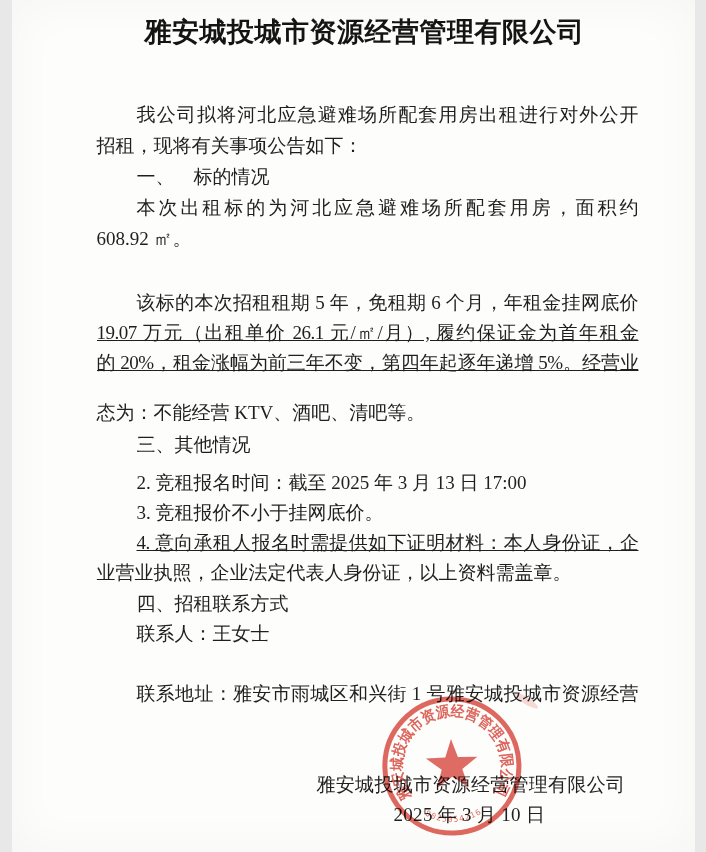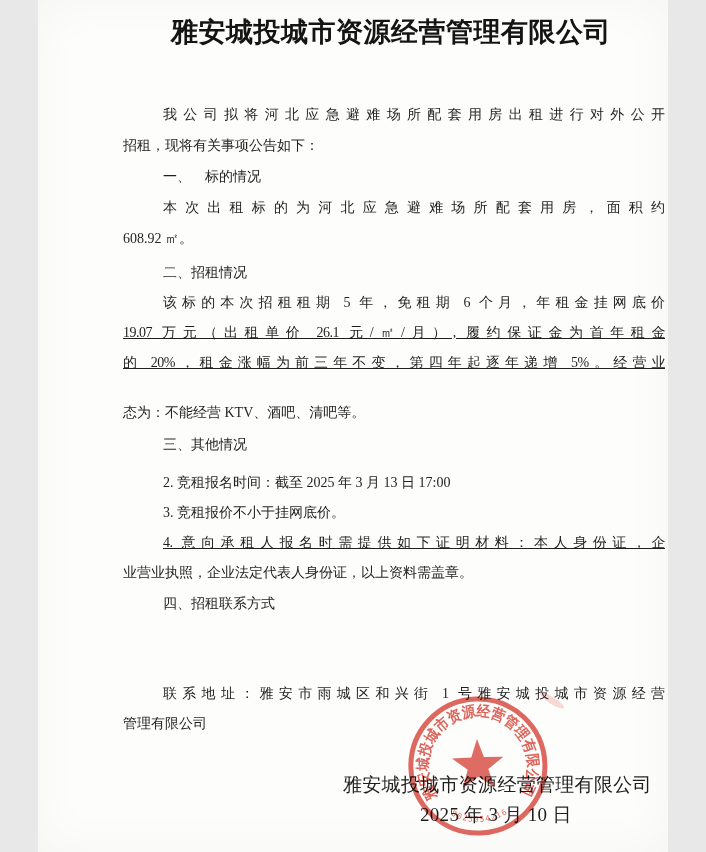--- a/index.html
+++ b/index.html
@@ -1,30 +1,30 @@
 <!DOCTYPE html>
 <html><head>
 <meta charset="utf-8">
 <style>
   html,body{margin:0;padding:0;background:#e8e8e8;}
   .page{
-    position:relative;width:630px;height:852px;margin:0 auto;
+    position:relative;width:683px;height:852px;margin:0 auto;
     background:#fdfdfb;overflow:hidden;
     box-shadow:inset 0 0 50px rgba(0,0,0,.035);
     font-family:"Liberation Serif","DejaVu Serif",serif;
     color:#1f1f1f;
   }
   .titleline{
     position:absolute;left:0;width:706px;text-align:center;
     font-size:27px;font-weight:bold;color:#141414;letter-spacing:.5px;
     white-space:nowrap;
   }
   .line{
     position:absolute;left:85px;width:542px;box-sizing:border-box;
-    font-size:14px;line-height:24px;white-space:nowrap;
+    font-size:19px;line-height:24px;white-space:nowrap;
   }
   .ind{padding-left:40px;}
   .j{white-space:normal;text-align:justify;text-align-last:justify;text-justify:inter-character;overflow:hidden;height:26px;}
   .tight{letter-spacing:-.5px;text-decoration:underline;}
   .sig{position:absolute;font-size:19px;letter-spacing:.3px;white-space:nowrap;}
   .sig-company{left:305px;top:772px;}
   .sig-date{left:382px;top:802px;}
   .seal{
     position:absolute;left:355px;top:689px;width:170px;height:160px;
     mix-blend-mode:multiply;opacity:.92;transform:rotate(-2deg);
@@ -48,35 +48,34 @@
 
   <div class="titleline" style="top:14px">雅安城投城市资源经营管理有限公司</div>
 
   <div class="line ind j" style="top:103px">我公司拟将河北应急避难场所配套用房出租进行对外公开</div>
   <div class="line ind" style="top:165px">一、　标的情况</div>
 
   <div class="line" style="top:134px">招租，现将有关事项公告如下：</div>
   <div class="line ind j" style="top:196px">本次出租标的为河北应急避难场所配套用房，面积约</div>
   <div class="line" style="top:227px">608.92 ㎡。</div>
 
-  <div class="line ind" style="top:261px">二、招租情况</div>
   <div class="line ind j" style="top:291px">该标的本次招租租期 5 年，免租期 6 个月，年租金挂网底价</div>
   <div class="line j tight" style="top:321px">19.07 万元（出租单价 26.1 元/㎡/月）, 履约保证金为首年租金</div>
   <div class="line j tight" style="top:351px">的 20%，租金涨幅为前三年不变，第四年起逐年递增 5%。经营业</div>
   <div class="line" style="top:401px">态为：不能经营 KTV、酒吧、清吧等。</div>
 
   <div class="line ind" style="top:433px">三、其他情况</div>
   <div class="line ind" style="top:471px">2. 竞租报名时间：截至 2025 年 3 月 13 日 17:00</div>
   <div class="line ind" style="top:501px">3. 竞租报价不小于挂网底价。</div>
   <div class="line ind j tight" style="top:531px">4. 意向承租人报名时需提供如下证明材料：本人身份证，企</div>
   <div class="line" style="top:561px">业营业执照，企业法定代表人身份证，以上资料需盖章。</div>
 
   <div class="line ind" style="top:592px">四、招租联系方式</div>
+  <div class="line ind" style="top:622px">联系人：王女士</div>
   <div class="line ind j" style="top:682px">联系地址：雅安市雨城区和兴街 1 号雅安城投城市资源经营</div>
-  <div class="line" style="top:712px">管理有限公司</div>
 
   <div class="sig sig-company">雅安城投城市资源经营管理有限公司</div>
   <div class="sig sig-date">2025 年 3 月 10 日</div>
 
   <div class="smudge"></div>
 
   <svg class="seal" viewBox="0 0 170 160">
     <circle class="seal-ring" cx="85" cy="77" r="67"></circle>
     <polygon class="seal-star" points="85,50 91.3,68.3 110.7,68.7 95.3,80.3 100.9,98.8 85,87.8 69.1,98.8 74.7,80.3 59.3,68.7 78.7,68.3"></polygon>
     <path id="sealTopArc" d="M 44,105.7 A 50,50 0 1 1 126,105.7" fill="none"></path>

